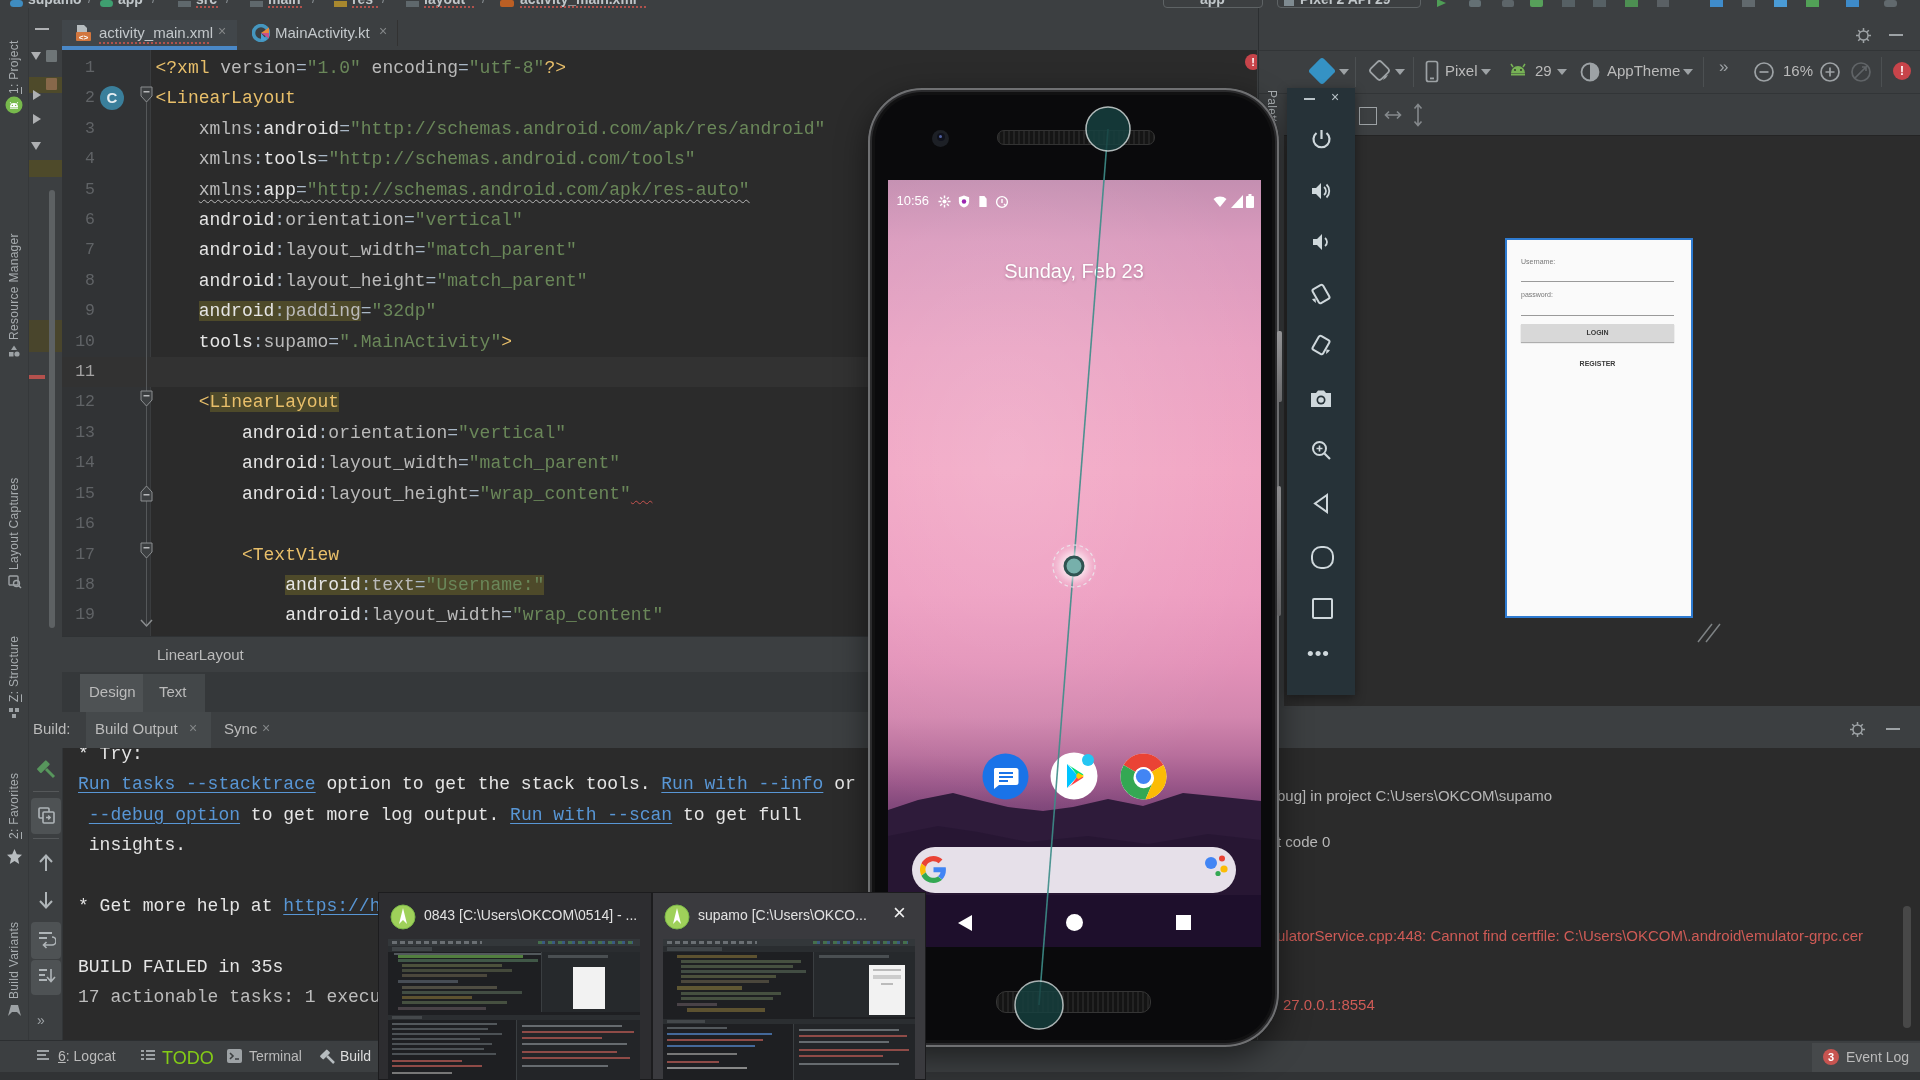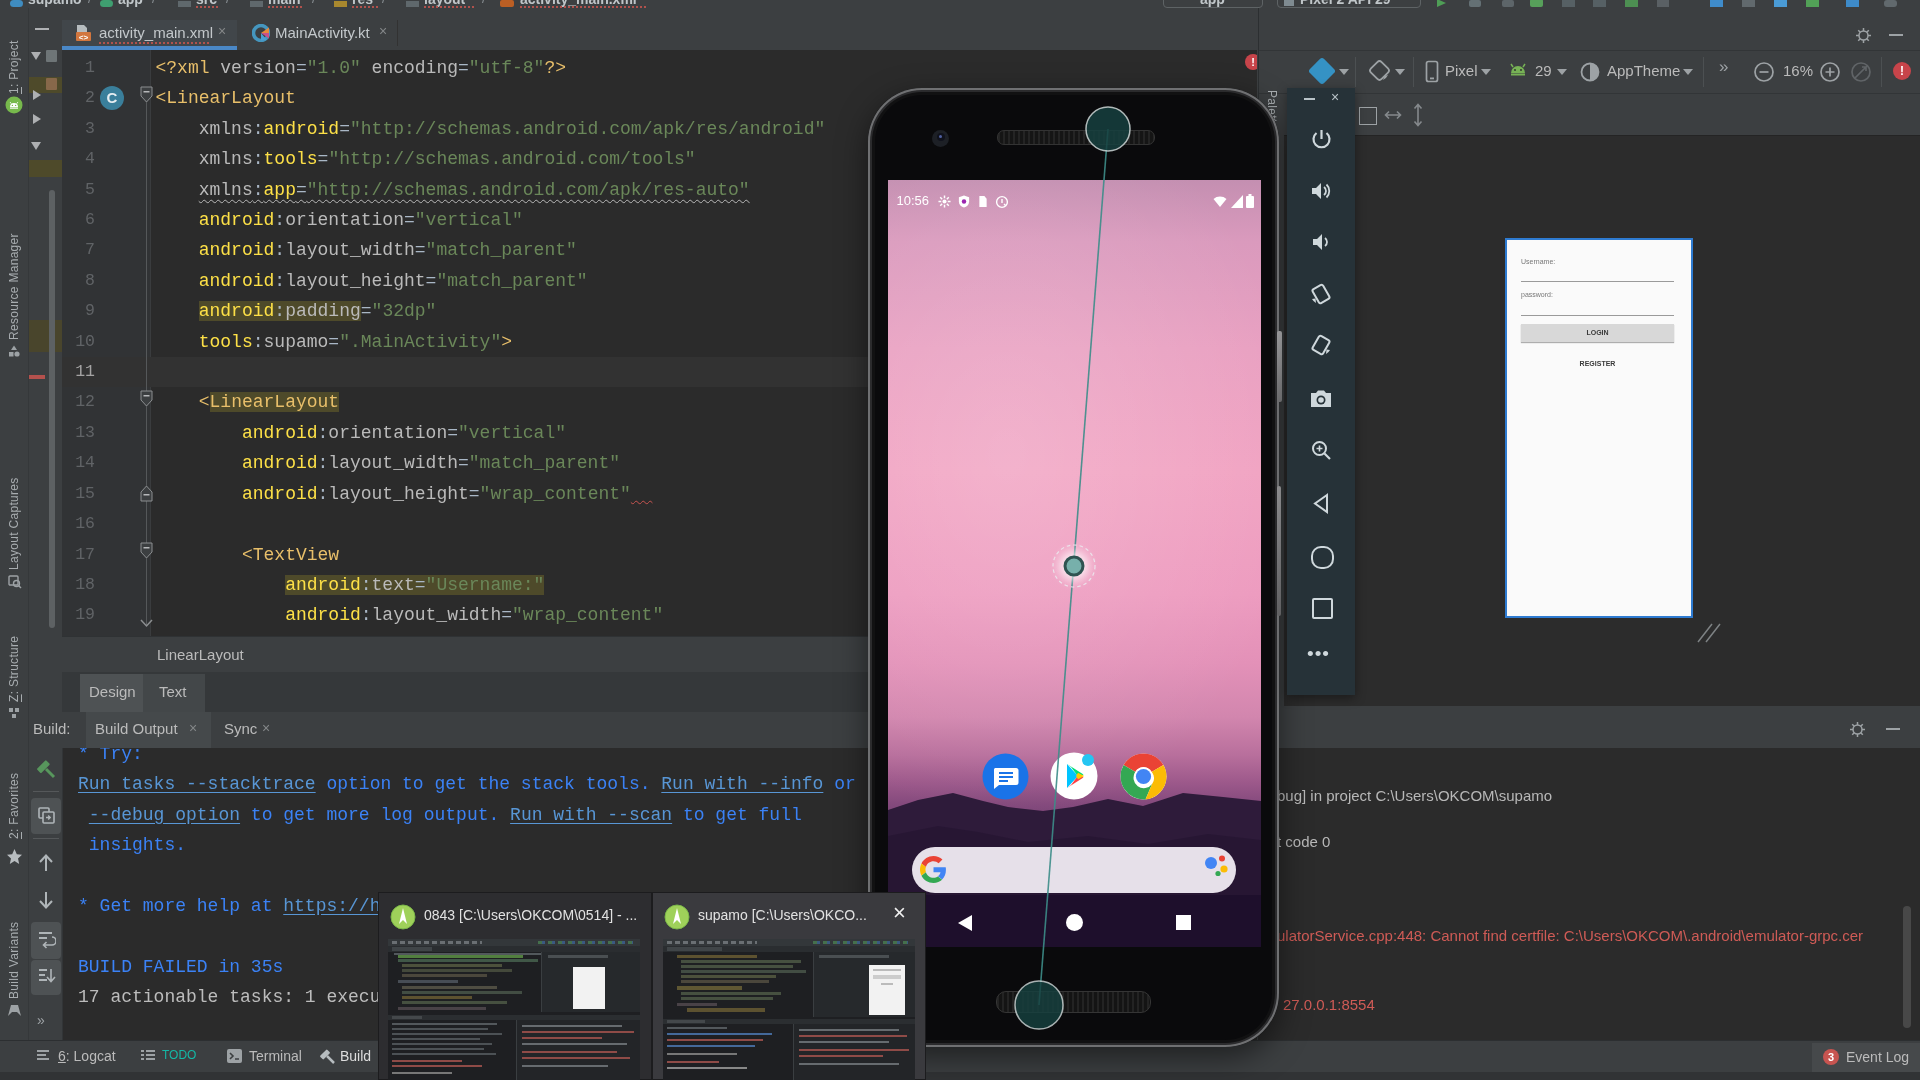--- a/index.html
+++ b/index.html
@@ -1,28 +1,28 @@
 <!DOCTYPE html>
 <html><head>
 <meta charset="utf-8">
 <style>
 html,body{margin:0;padding:0;background:#3c3f41;}
 #root{position:relative;width:1920px;height:1080px;overflow:hidden;background:#3c3f41;
  font-family:"Liberation Sans",sans-serif;}
 .abs{position:absolute;}
 pre{margin:0;font-family:"Liberation Mono",monospace;}
 .tag{color:#e8bf6a}
-.ns{color:#fde047}
+.ns{color:#e5e5e5}
 .attr{color:#bababa}
 .val{color:#6a8759}
 .vlu{color:#6a8759;}
 .hl{background:#4e4a2a}
 .wavys{text-decoration:underline wavy #b8b8b8;text-decoration-thickness:1px;text-underline-offset:4px;}
 .ui{color:#bbbbbb;font-size:15px;}
-.red{color:#3b82f6}
+.red{color:#e5e5e5}
 .lnk{color:#5896d5;text-decoration:underline;text-underline-offset:3px;}
 .gry{color:#bcbcbc}
 .vtext{writing-mode:vertical-rl;transform:rotate(180deg);text-orientation:mixed;
  font-size:12px;color:#a8adb0;letter-spacing:0.3px;}
 </style>
 </head>
 <body>
 <div id="root">
 
 <div class="abs" style="left:0;top:0;width:1920px;height:8px;background:#3c3f41;overflow:hidden;" id="topstrip">
@@ -292,21 +292,21 @@
 </div>
 
 <div class="abs" id="statusbar" style="left:0;top:1040px;width:1920px;height:40px;background:#3c3f41;border-top:1px solid #2c2f31;">
   <svg class="abs" style="left:36px;top:8px;" width="16" height="14" viewBox="0 0 16 14">
         <path d="M1,2 h12 M1,6 h9 M1,10 h12" stroke="#9da2a5" stroke-width="2"></path>
       </svg>
   <span class="abs" style="left:58px;top:7px;font-size:14px;color:#bbb;"><u>6</u>: Logcat</span>
   <svg class="abs" style="left:140px;top:8px;" width="16" height="14" viewBox="0 0 16 14">
         <path d="M1,2 h3 M1,6 h3 M1,10 h3 M6,2 h9 M6,6 h9 M6,10 h9" stroke="#9da2a5" stroke-width="2"></path>
       </svg>
-  <span class="abs" style="left:162px;top:7px;font-size:12px;color:#14b8a6;">TODO</span>
+  <span class="abs" style="left:162px;top:7px;font-size:18px;color:#84cc16;">TODO</span>
   <svg class="abs" style="left:226px;top:7px;" width="17" height="16" viewBox="0 0 17 16">
         <rect x="1" y="1" width="15" height="14" rx="2" fill="#9da2a5"></rect>
         <path d="M4,5 l3,3 -3,3 M9,11 h4" stroke="#3c3f41" stroke-width="1.6" fill="none"></path>
       </svg>
   <span class="abs" style="left:249px;top:7px;font-size:14px;color:#bbb;">Terminal</span>
   <svg class="abs" style="left:318px;top:7px;" width="18" height="17" viewBox="0 0 18 17">
     <rect x="2" y="4" width="10" height="5" rx="1" fill="#b6bcbf" transform="rotate(-45 7 6.5)"></rect>
     <path d="M9,8 L16,15" stroke="#b6bcbf" stroke-width="2.5"></path>
   </svg>
   <span class="abs" style="left:340px;top:7px;font-size:14px;color:#ddd;">Build</span>
@@ -474,20 +474,21 @@
           <path d="M7,11 L0.5,3 A10,10 0 0 1 13.5,3 Z" fill="#fff"></path>
         </svg>
     <svg class="abs" style="left:343px;top:15px;" width="13" height="13" viewBox="0 0 13 13">
           <path d="M12,0 V13 H0 Z" fill="#fff"></path>
         </svg>
     <svg class="abs" style="left:358px;top:14px;" width="8" height="14" viewBox="0 0 8 14">
           <rect x="0" y="2" width="8" height="12" rx="1" fill="#fff"></rect>
           <rect x="2.5" y="0" width="3" height="2" fill="#fff"></rect>
         </svg>
 
+    <span class="abs" style="left:0;top:80px;width:373px;text-align:center;color:#fefefe;font-size:20px;text-shadow:0 1px 3px rgba(80,30,60,0.35);">Sunday, Feb 23</span>
 
     <svg class="abs" style="left:94px;top:573px;" width="47" height="47" viewBox="0 0 47 47">
       <circle cx="23.5" cy="23.5" r="23" fill="#1a73e8"></circle>
       <path d="M13,15 h21 a2.5,2.5 0 0 1 2.5,2.5 v12 a2.5,2.5 0 0 1 -2.5,2.5 h-17 l-5,4 v-18.5 a2.5,2.5 0 0 1 1,-2.5 z" fill="#fff"></path>
       <path d="M17,20 h14 M17,24 h14 M17,28 h9" stroke="#1a73e8" stroke-width="2"></path>
     </svg>
     <svg class="abs" style="left:162px;top:572px;" width="48" height="48" viewBox="0 0 48 48">
       <circle cx="24" cy="24" r="23.5" fill="#fff"></circle>
       <g transform="translate(25,24)">
         <polygon points="-8,-12 -8,12 3,0" fill="#00c4ff"></polygon>

